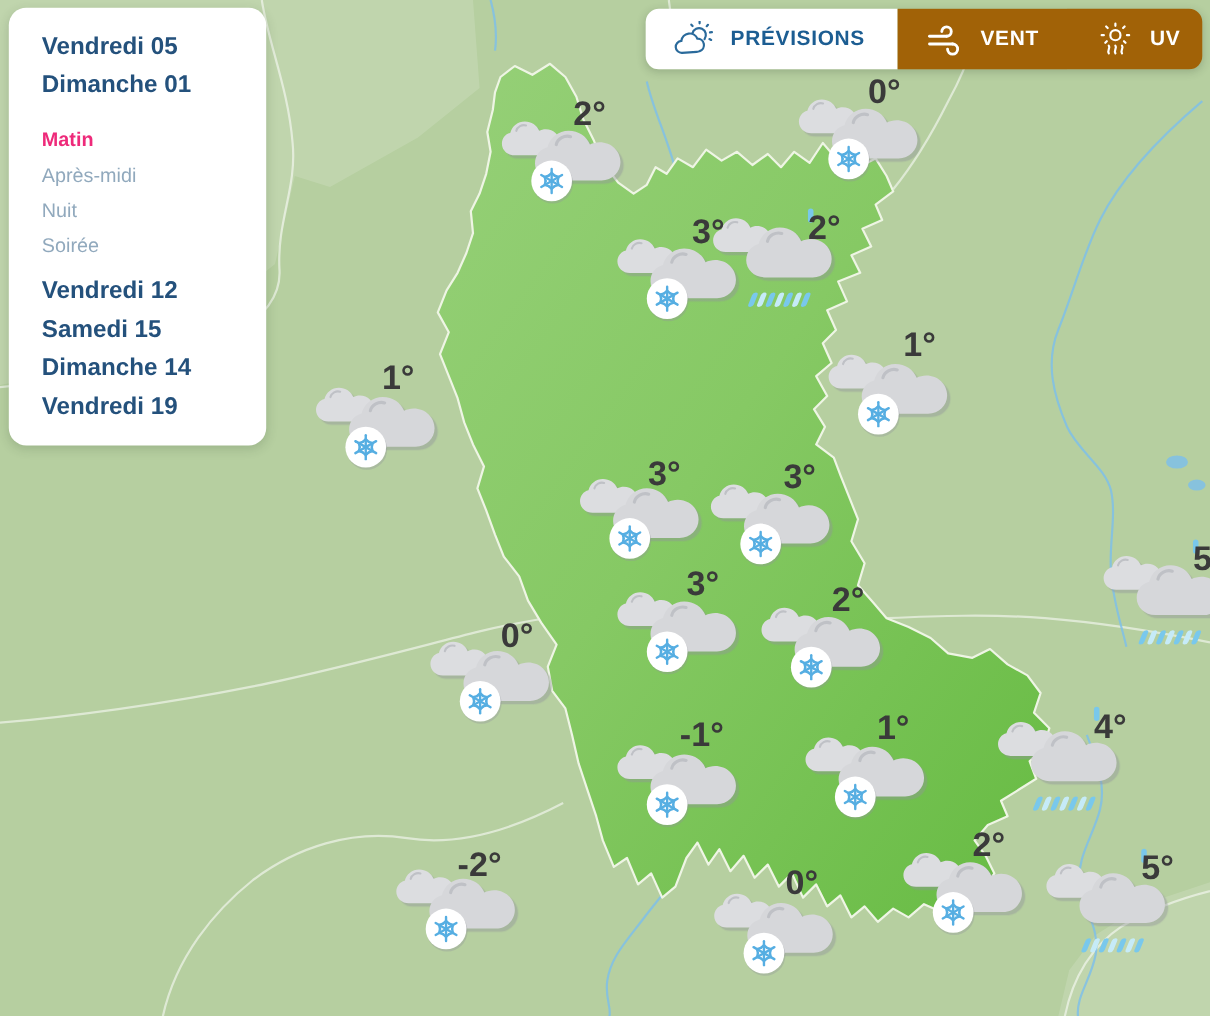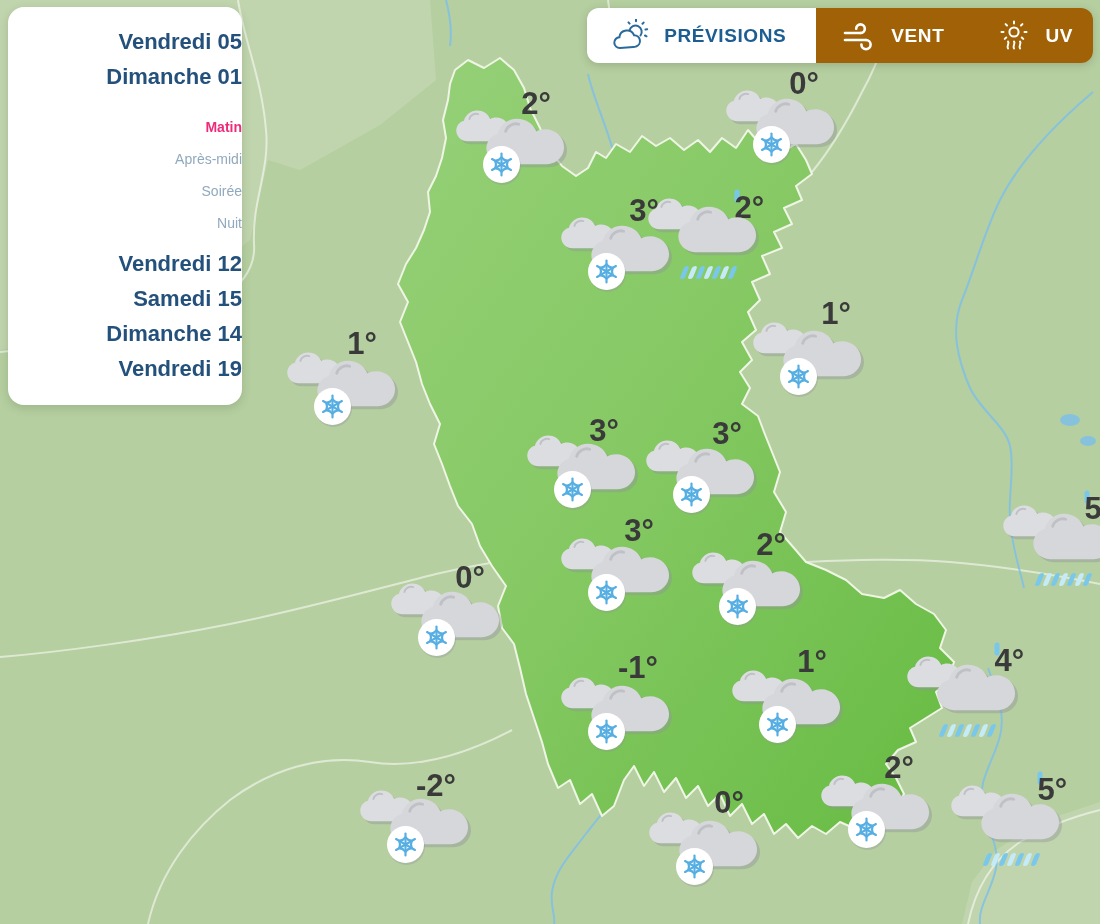--- a/index.html
+++ b/index.html
@@ -30,23 +30,23 @@
   .sleet span{width:5px;height:13px;border-radius:2.5px;transform:skewX(-22deg);}
   .sleet span:nth-child(odd){background:#79c8ec;}
   .sleet span:nth-child(even){background:#c6ebf8;}
 
   
   #sidebar{
     position:absolute;left:8px;top:7px;width:204px;
     background:#fff;border-radius:16px;box-shadow:0 3px 10px rgba(40,60,40,.18);
     padding:13px 0 14px 30px;
   }
-  .side-item{cursor:pointer;line-height:26px;text-align:right;}
+  .side-item{cursor:pointer;line-height:26px;}
   .side-item.day{font-weight:bold;font-size:22px;color:#24517c;margin:9px 0;}
-  .side-item.time{font-size:14px;color:#91a9bd;margin:6px 0;}
+  .side-item.time{font-size:18px;color:#91a9bd;margin:6px 0;}
   .side-item.active-time{color:#ee2a7a;font-weight:bold;}
   .side-item.sp1{margin-top:24px;}
   .side-item.sp2{margin-top:15px;}
 
   
   #tabbar{position:absolute;top:8px;right:7px;height:55px;display:flex;
     border-radius:12px;box-shadow:0 2px 8px rgba(40,60,40,.22);}
   .tab{display:flex;align-items:center;gap:13px;font-weight:bold;font-size:19px;
     letter-spacing:.6px;cursor:pointer;user-select:none;}
   .tab svg{flex:none;}
@@ -468,22 +468,22 @@
 
       </div>
     </div>
     </div>
 
   <div id="sidebar">
     <div class="side-item day">Vendredi 05</div>
     <div class="side-item day">Dimanche 01</div>
     <div class="side-item time active-time sp1">Matin</div>
     <div class="side-item time">Après-midi</div>
+    <div class="side-item time">Nuit</div>
     <div class="side-item time">Soirée</div>
-    <div class="side-item time">Nuit</div>
     <div class="side-item day sp2">Vendredi 12</div>
     <div class="side-item day">Samedi 15</div>
     <div class="side-item day">Dimanche 14</div>
     <div class="side-item day">Vendredi 19</div>
   </div>
 
   <div id="tabbar">
     <div class="tab active">
       <svg width="40" height="34" viewBox="0 0 40 34" fill="none" stroke="#2a6a9b" stroke-width="2" stroke-linecap="round">
         <path d="M29.5 16.5 a6.2 6.2 0 1 0 -11 -5.2"></path>

